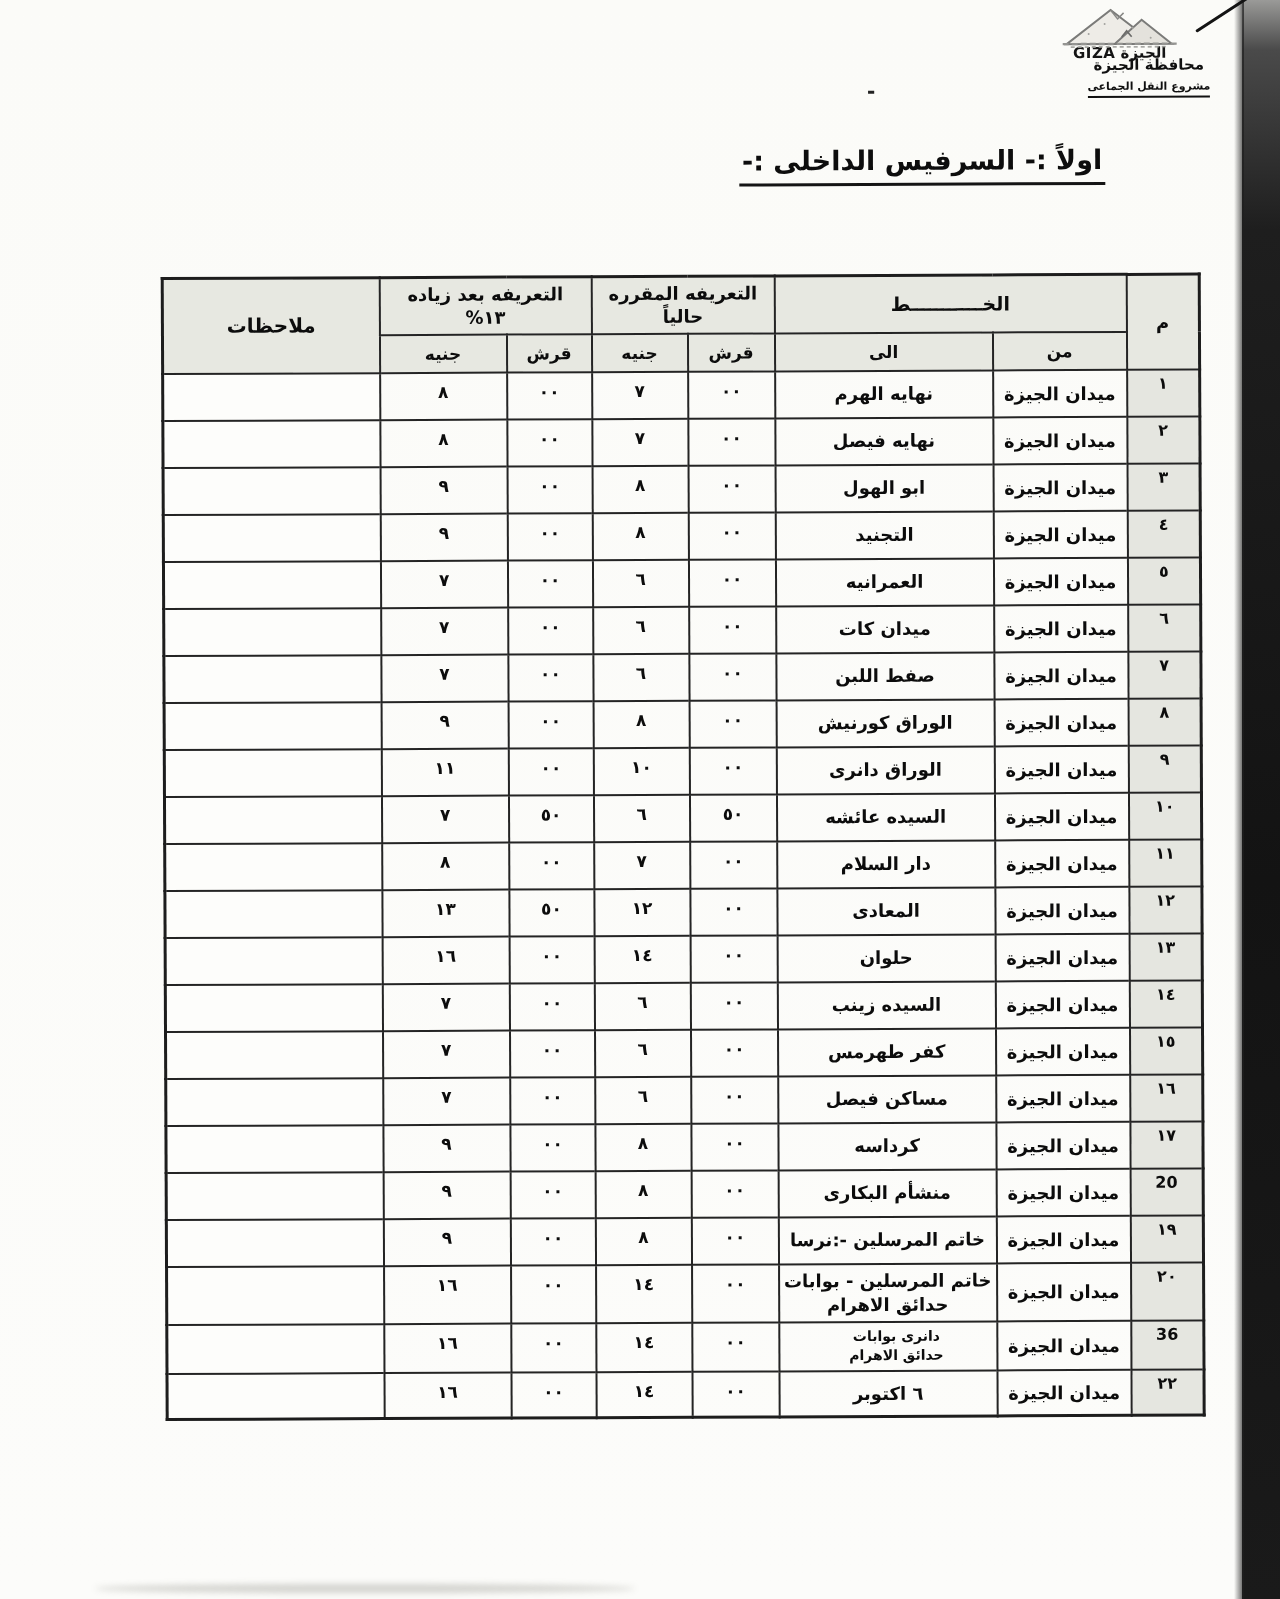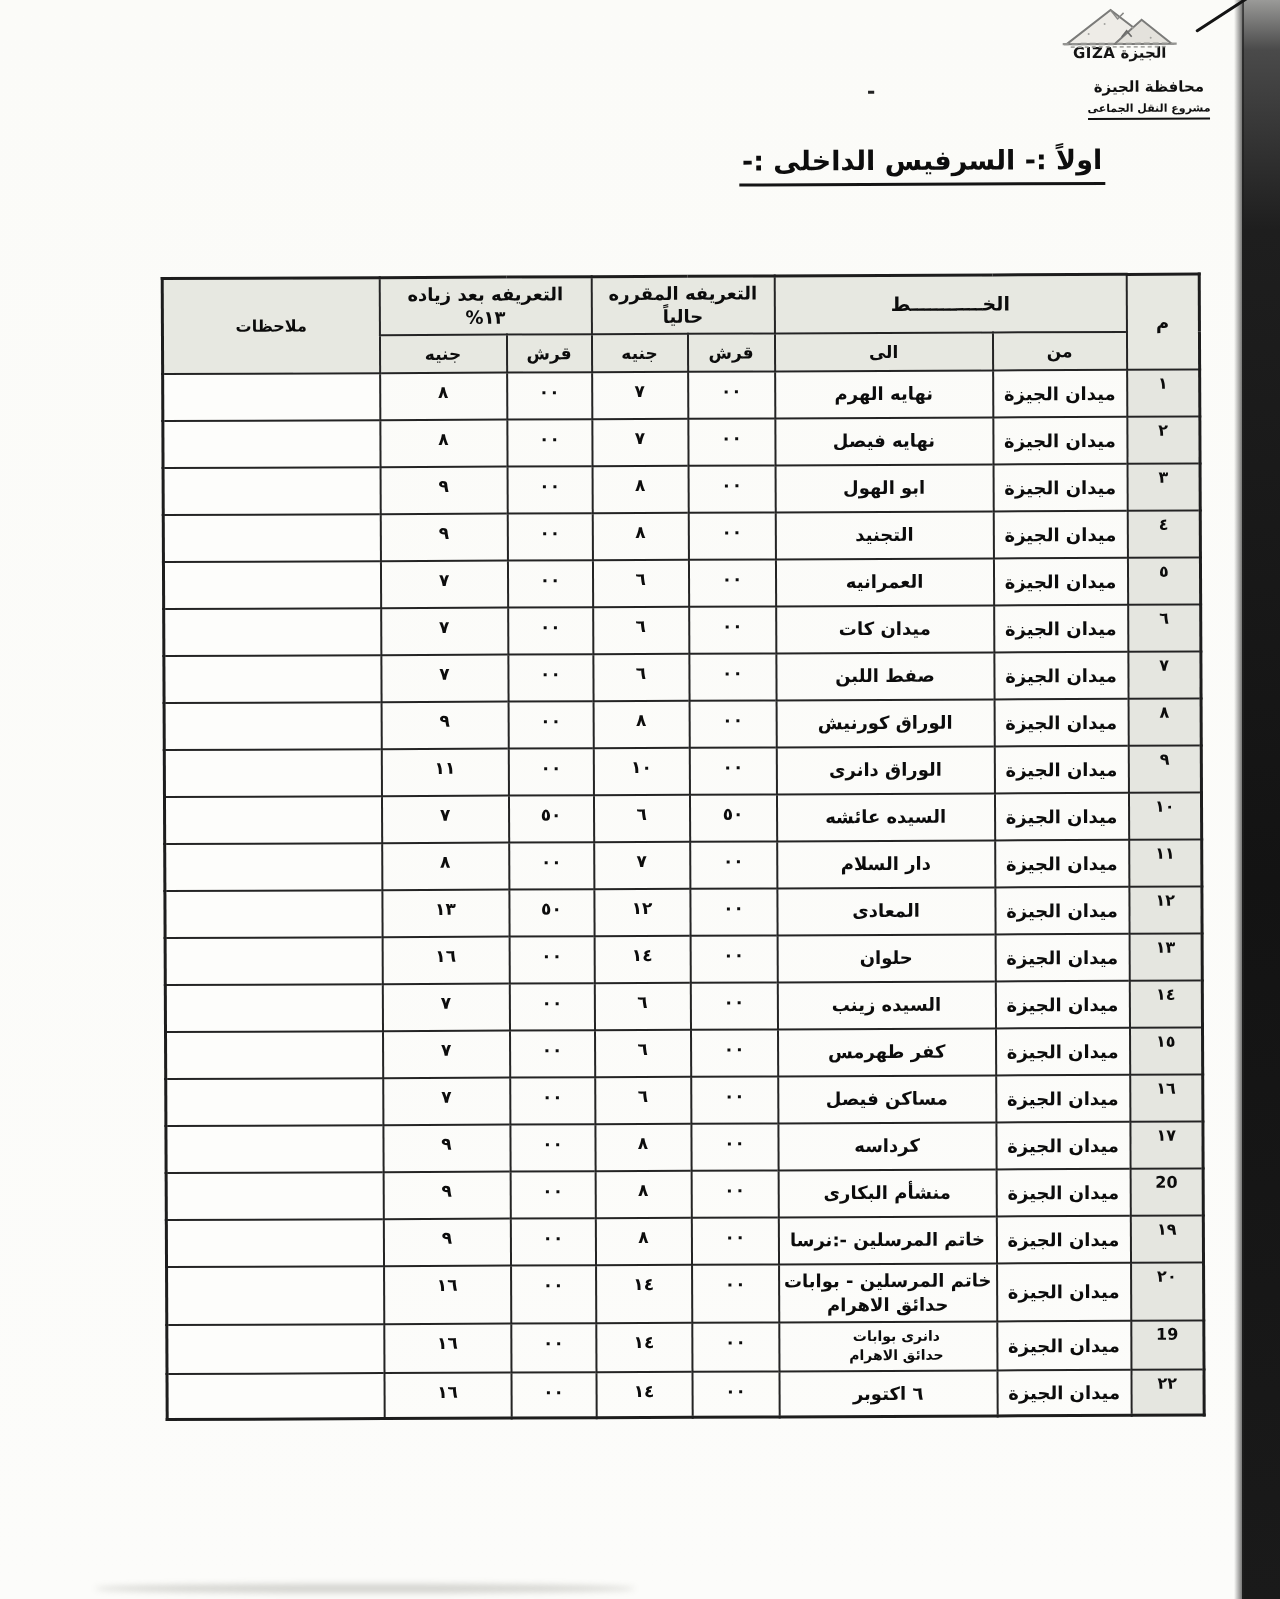--- a/index.html
+++ b/index.html
@@ -16,41 +16,41 @@
   .smudge{position:absolute;left:95px;top:1584px;width:540px;height:9px;background:#97978f;
     opacity:.4;filter:blur(3px);border-radius:50%;}
 
   .sheet{position:absolute;inset:0;transform:rotate(-0.25deg);transform-origin:640px 800px;}
 
   
   .logo{position:absolute;left:1062px;top:6px;width:122px;text-align:center;}
   .logo svg{display:block;opacity:.9;}
   .logo-caption{font-size:15px;font-weight:bold;direction:rtl;margin-top:-4px;letter-spacing:.5px;color:#141414;}
 
-  .org{position:absolute;left:1072px;top:80px;width:160px;text-align:center;direction:rtl;color:#101010;}
+  .org{position:absolute;left:1072px;top:58px;width:160px;text-align:center;direction:rtl;color:#101010;}
   .org-name{font-size:15px;font-weight:bold;line-height:1.25;}
   .org-project{display:inline-block;font-size:11px;font-weight:bold;border-bottom:2px solid #111;padding-bottom:2px;line-height:1.3;}
 
   .stray-dash{position:absolute;left:870px;top:80px;font-size:20px;font-weight:bold;color:#222;}
 
   .doc-title{position:absolute;right:172px;top:146px;direction:rtl;font-size:27px;font-weight:bold;color:#0d0d0d;
     border-bottom:3px solid #151515;padding:0 3px 7px 3px;letter-spacing:.5px;}
 
   
   table.tariff{position:absolute;left:163px;top:275px;width:1037px;border-collapse:collapse;table-layout:fixed;
     direction:rtl;border:3px solid #1d1d1d;color:#0c0c0c;}
   .tariff th,.tariff td{border:2px solid #242424;padding:0 4px;overflow:hidden;}
   .tariff thead th{background:#e7e8e1;font-weight:bold;}
   .tariff thead tr.h1{height:57px;}
   .tariff thead tr.h2{height:38px;}
   .h-group{font-size:18px;margin-top:20px;}
   .h-line{font-size:19px;letter-spacing:1px;}
   .h-sub{font-size:17px;}
   .h-num{font-size:18px;}
-  .h-notes{font-size:16px;}
+  .h-notes{font-size:20px;}
   .l{display:block;line-height:1.3;}
 
   .tariff tbody tr{height:47px;}
   .tariff tbody tr.r20{height:58px;}
   .tariff tbody tr.r21{height:49px;}
   .tariff tbody tr.r22{height:46px;}
 
   .tariff td{font-weight:bold;text-align:center;vertical-align:middle;}
   .tariff td.c-num{background:#e5e6e0;vertical-align:top;padding-top:3px;font-size:16px;}
   .tariff td.c-from{font-size:18px;}
@@ -327,21 +327,21 @@
             <td class="c-from">ميدان الجيزة</td>
             <td class="c-to">خاتم المرسلين - بوابات
 حدائق الاهرام</td>
             <td class="c-q1">٠٠</td>
             <td class="c-g1">١٤</td>
             <td class="c-q2">٠٠</td>
             <td class="c-g2">١٦</td>
             <td class="c-notes"></td>
           </tr>
           <tr class="r21">
-            <td class="c-num">19</td>
+            <td class="c-num">36</td>
             <td class="c-from">ميدان الجيزة</td>
             <td class="c-to small">دانرى بوابات
 حدائق الاهرام</td>
             <td class="c-q1">٠٠</td>
             <td class="c-g1">١٤</td>
             <td class="c-q2">٠٠</td>
             <td class="c-g2">١٦</td>
             <td class="c-notes"></td>
           </tr>
           <tr class="r22">

